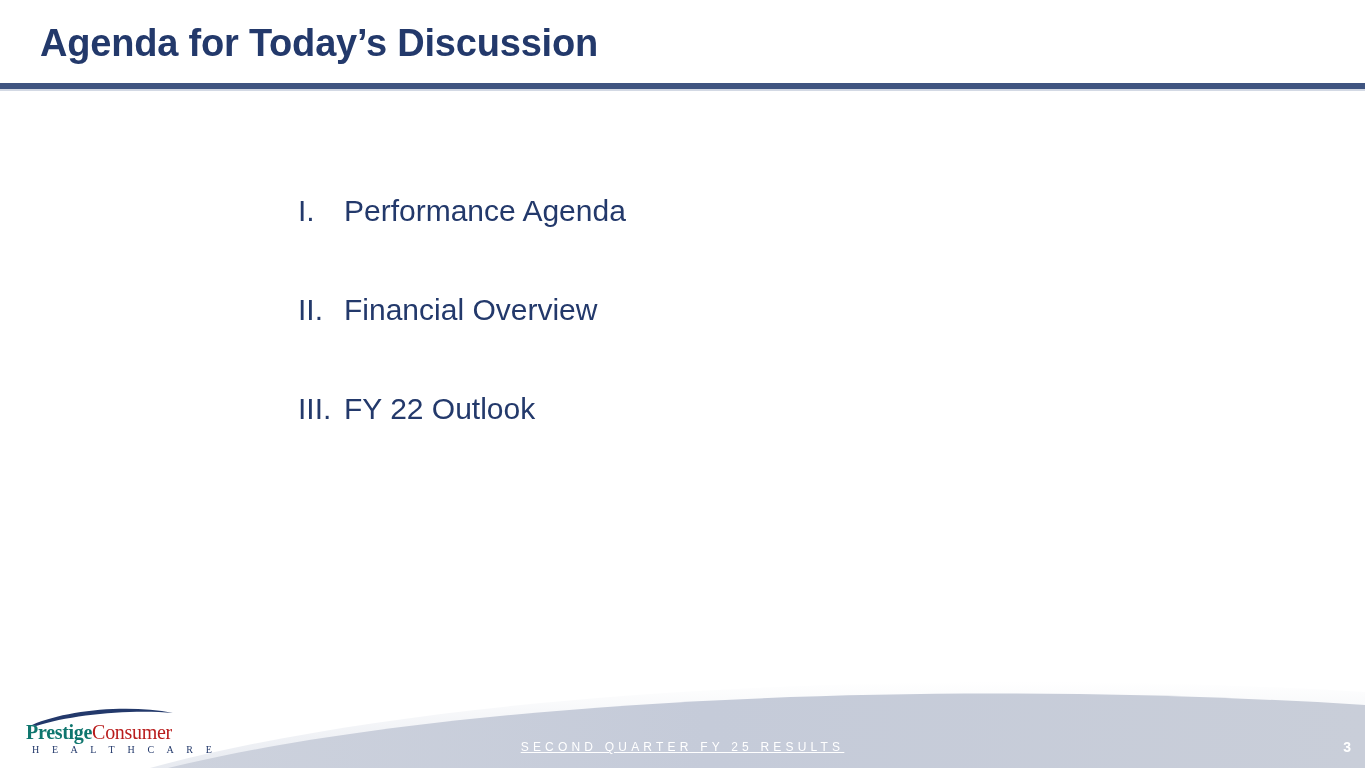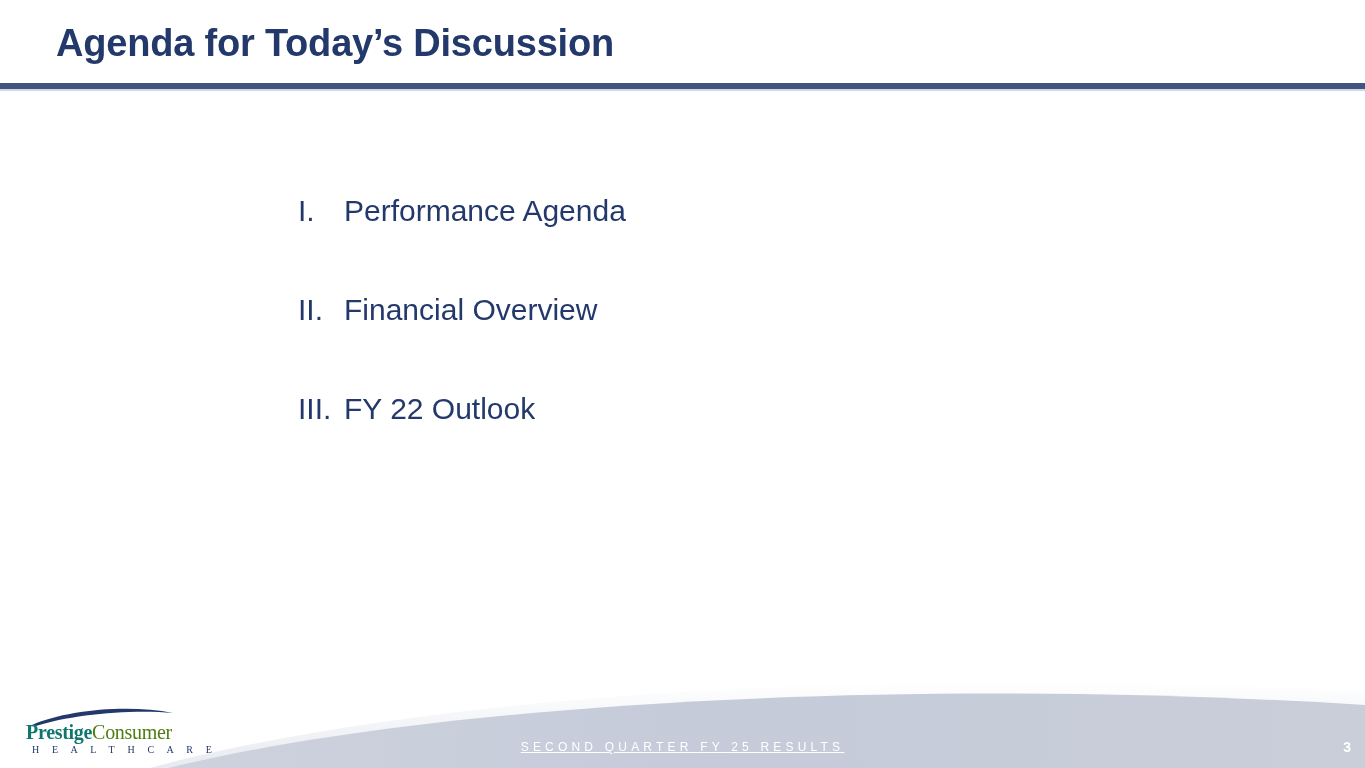--- a/index.html
+++ b/index.html
@@ -14,21 +14,21 @@
     position: relative;
     width: 1365px;
     height: 768px;
     background: #ffffff;
     overflow: hidden;
   }
 
   
   .slide-title {
     position: absolute;
-    left: 56px;
+    left: 40px;
     top: 22px;
     font-size: 38px;
     font-weight: bold;
     color: #23396b;
     letter-spacing: -0.2px;
     white-space: nowrap;
   }
   .title-rule {
     position: absolute;
     left: 0;
@@ -131,21 +131,21 @@
     line-height: 1;
     white-space: nowrap;
   }
   .logo-prestige {
     color: #0f766e;
     font-weight: bold;
     letter-spacing: -0.3px;
     text-align: right;
   }
   .logo-consumer {
-    color: #4d7c0f;
+    color: #b91c1c;
     font-weight: normal;
     letter-spacing: -0.3px;
   }
   .logo-healthcare {
     position: absolute;
     left: 6px;
     top: 40px;
     font-family: "Liberation Serif", serif;
     font-size: 10px;
     letter-spacing: 5.2px;

